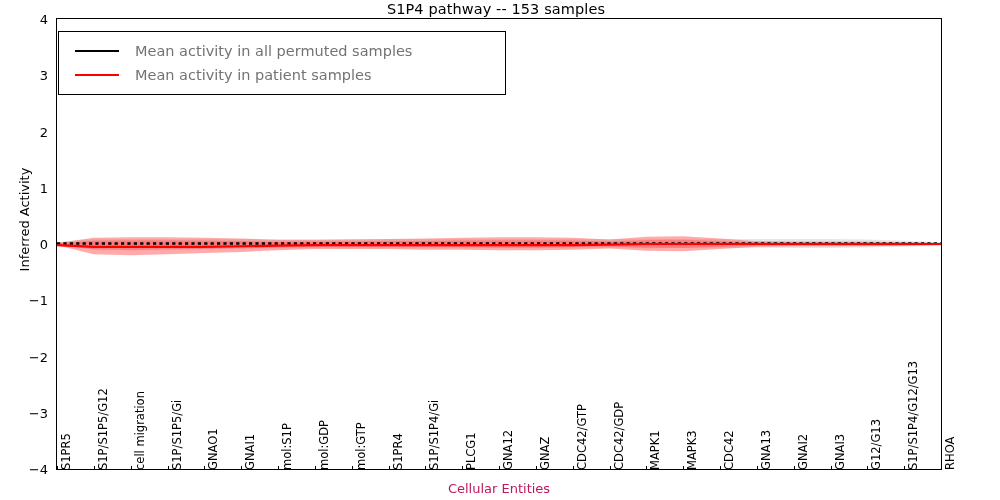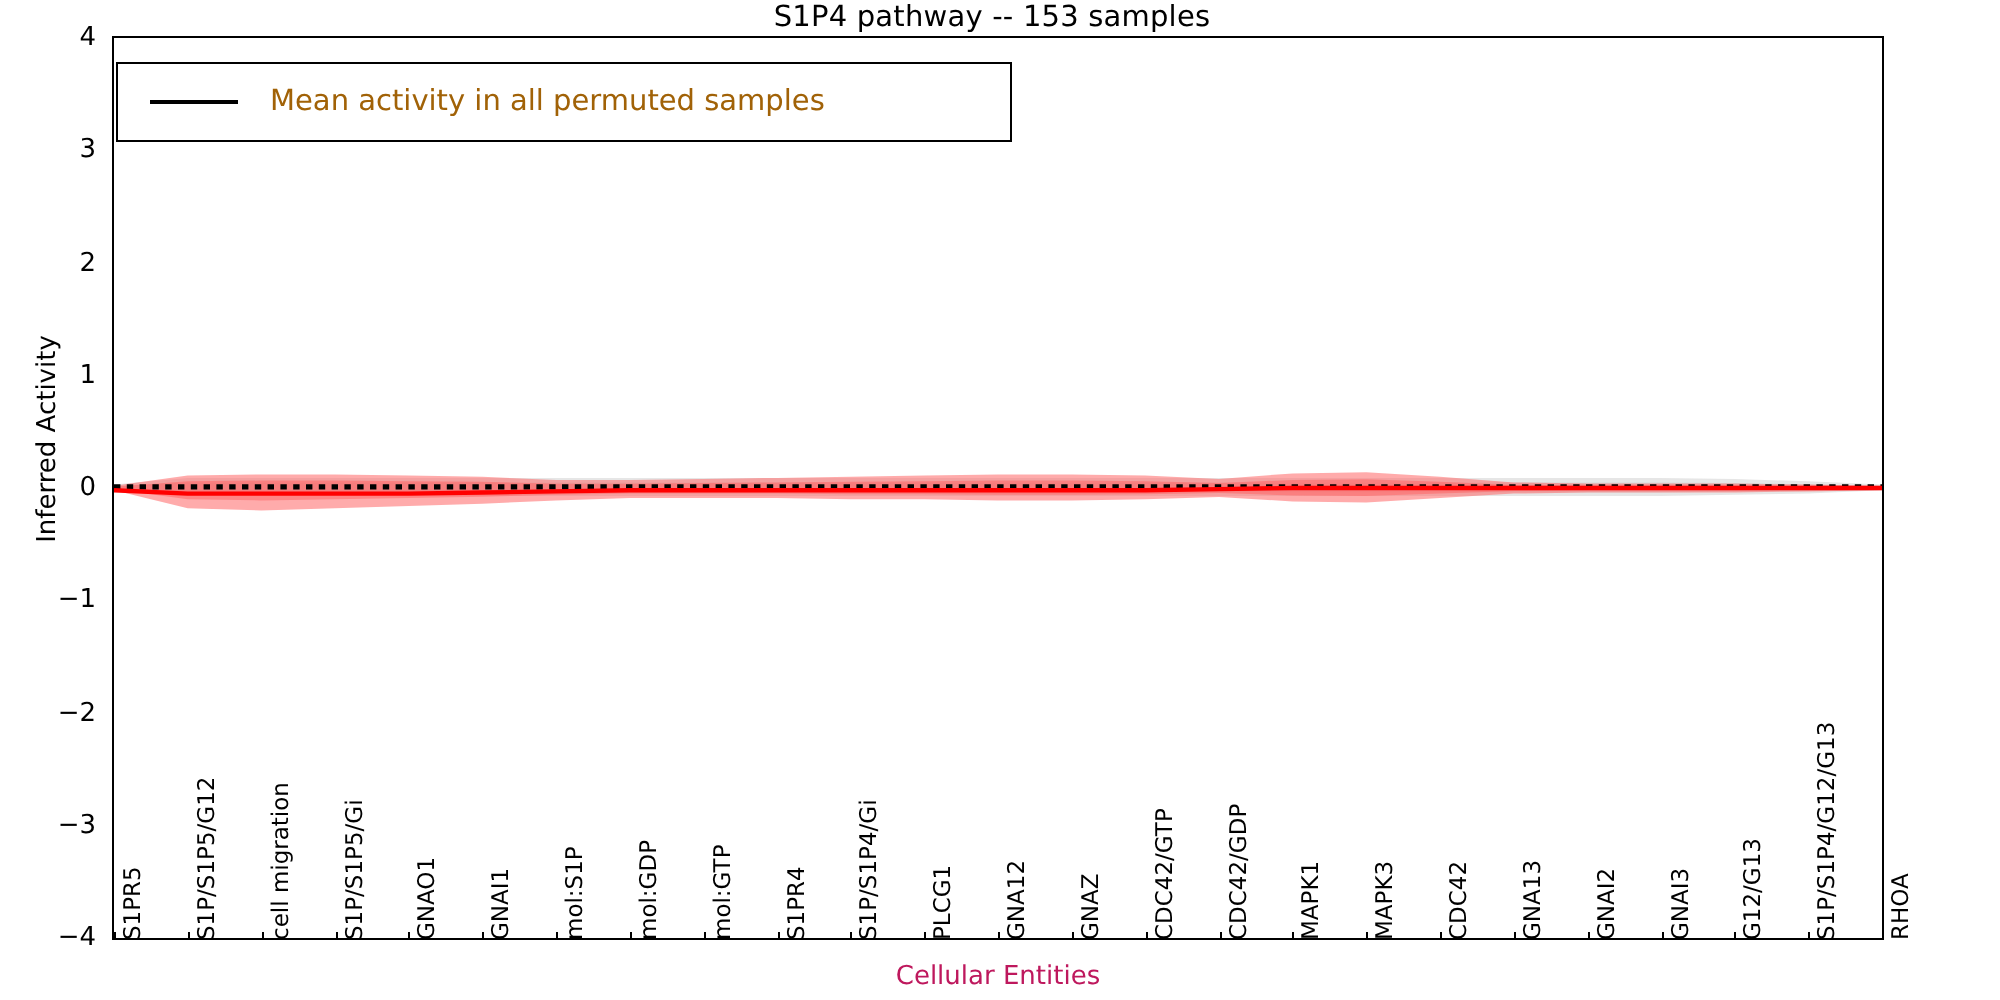--- a/index.html
+++ b/index.html
@@ -146,21 +146,21 @@
   }
   .legend-swatch {
     width: 44px;
     height: 2px;
     margin-right: 16px;
     margin-left: 6px;
     flex: 0 0 auto;
   }
   .legend-text {
     font-size: 14.5px;
-    color: #a16207;
+    color: #737373;
     white-space: nowrap;
   }
 </style>
 </head>
 <body>
 
 <div id="figure">
 
   <div id="chart-title">S1P4 pathway -- 153 samples</div>
 
@@ -253,15 +253,19 @@
       <div class="xtick-label" style="left: 852.167px; top: 0px;">S1P/S1P4/G12/G13</div>
       <div class="xtick-label" style="left: 889px; top: 0px;">RHOA</div>
     </div>
   <div id="x-axis-label">Cellular Entities</div>
 
   <div id="legend">
     <div class="legend-row">
       <span class="legend-swatch" style="background: rgb(0, 0, 0);"></span>
       <span class="legend-text">Mean activity in all permuted samples</span>
     </div>
+    <div class="legend-row">
+      <span class="legend-swatch" style="background: rgb(255, 0, 0);"></span>
+      <span class="legend-text">Mean activity in patient samples</span>
+    </div>
   </div>
 
 </div>
 
 </body></html>

